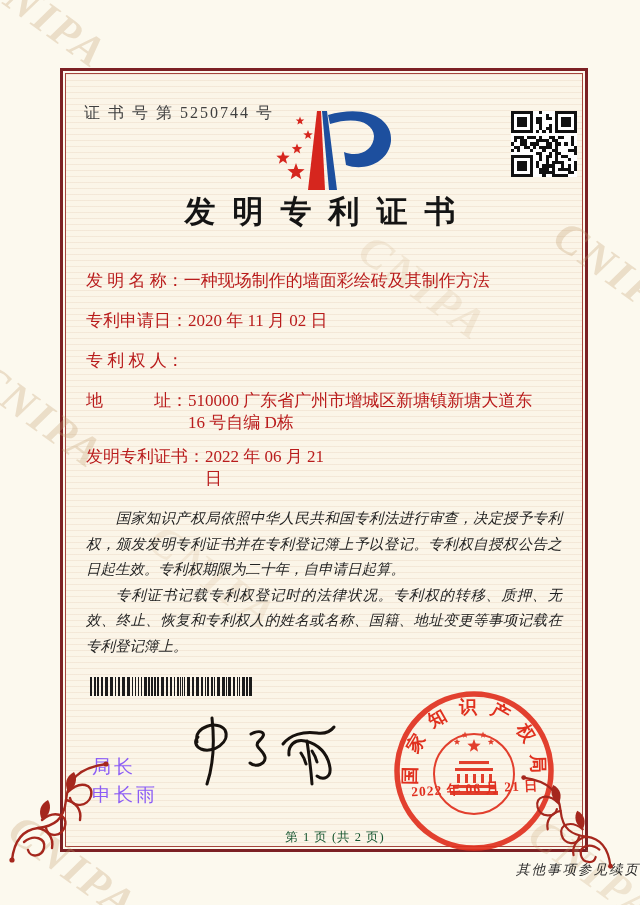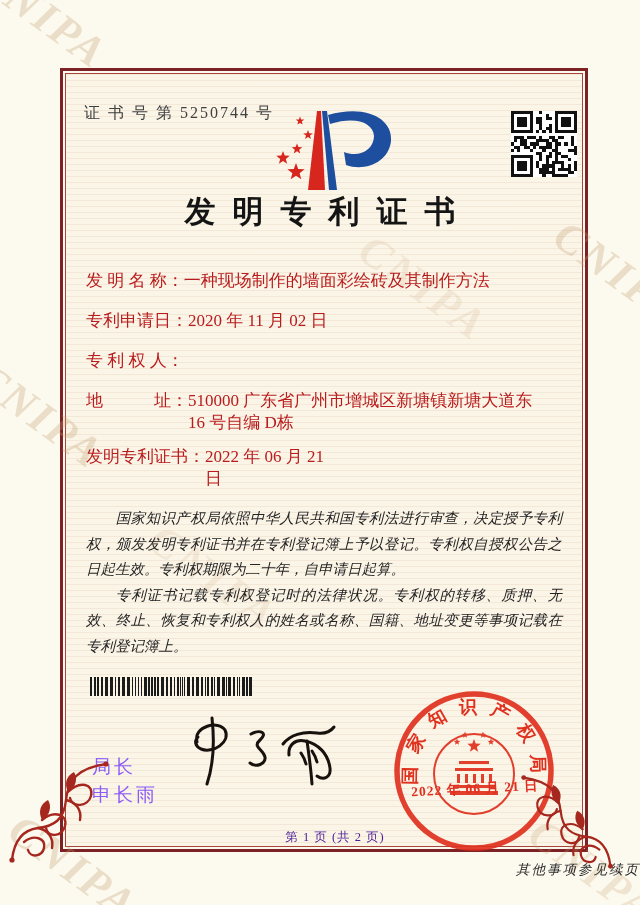--- a/index.html
+++ b/index.html
@@ -43,21 +43,21 @@
   .paras p{margin:0;text-indent:2.05em;}
   .barcode{position:absolute;left:90px;top:677px;z-index:3;}
   .director{position:absolute;left:92px;top:731px;z-index:3;
     font-size:19px;color:#8b5cf6;letter-spacing:3px;line-height:28px;margin-top:22px;}
   .sig{position:absolute;left:183px;top:710px;z-index:4;}
   .seal{position:absolute;left:389px;top:686px;z-index:4;}
   .seal-date{position:absolute;left:399px;top:780px;width:152px;z-index:5;
     text-align:center;font-size:13.5px;font-weight:700;color:#e03020;
     letter-spacing:1px;transform:rotate(-3deg);white-space:nowrap;}
   .page-info{position:absolute;left:0;right:0;top:829px;text-align:center;z-index:3;
-    font-size:12.5px;letter-spacing:1px;color:#4c1d95;margin-left:30px;}
+    font-size:12.5px;letter-spacing:1px;color:#14532d;margin-left:30px;}
   .cont-note{position:absolute;left:0;right:0;top:861px;text-align:right;z-index:3;
     font-size:13.5px;font-style:italic;letter-spacing:2px;color:#2a2a2a;}
   .ornament{position:absolute;z-index:5;}
   .orn-bl{left:6px;top:758px;}
   .orn-br{left:520px;top:772px;transform:scaleX(-1);}
 </style>
 </head>
 <body>
 
 <div class="page">

